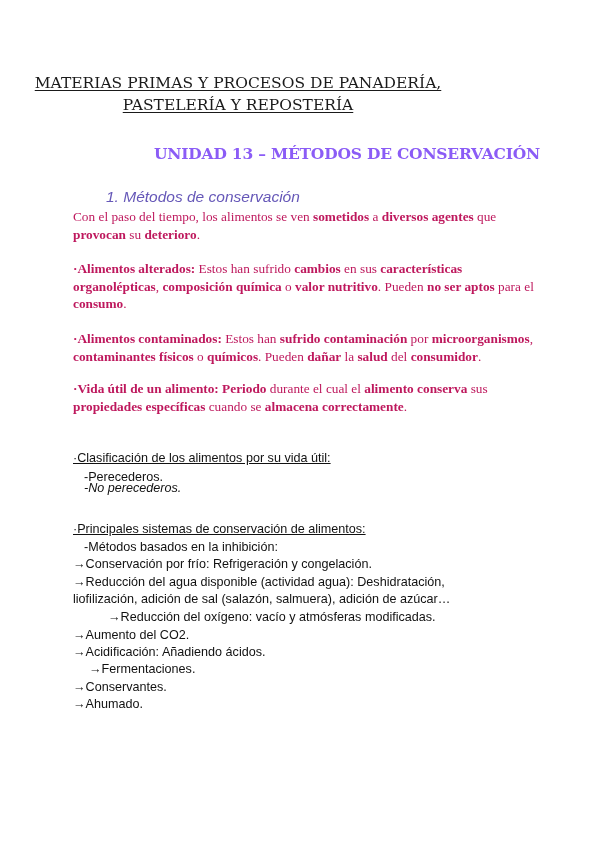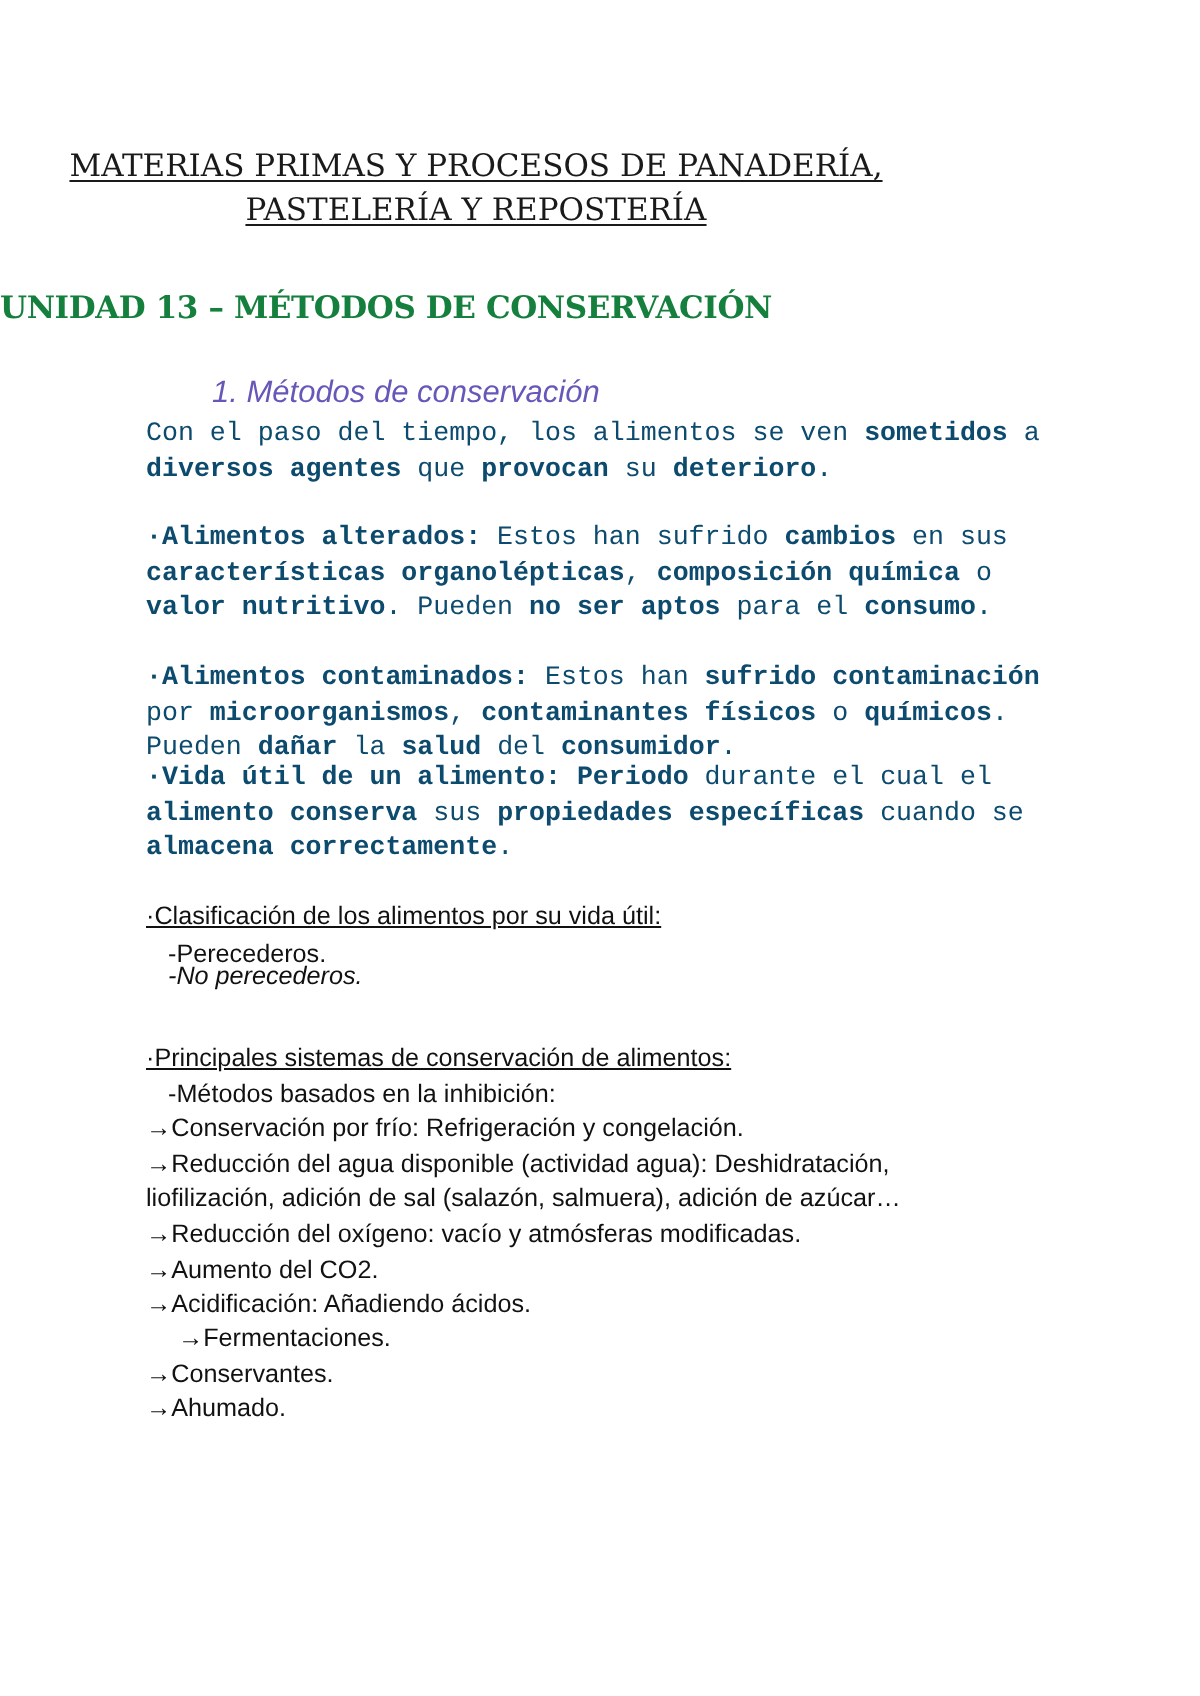--- a/index.html
+++ b/index.html
@@ -5,33 +5,33 @@
   html, body { margin: 0; padding: 0; background: #ffffff; }
   body { width: 600px; height: 848px; position: relative; overflow: hidden; color: #111; }
   .page { position: absolute; left: 0; top: 0; width: 600px; height: 848px; }
   .title {
     position: absolute; left: 0; width: 476px; text-align: center;
     font-family: "DejaVu Serif", "Liberation Serif", serif;
     font-size: 15.5px; line-height: 22px; color: #1a1a1a;
   }
   .title span { text-decoration: underline; text-underline-offset: 2px; }
   .unit {
-    position: absolute; left: 0; width: 540px; text-align: left;
+    position: absolute; left: 0; width: 540px; text-align: right;
     font-family: "DejaVu Serif", "Liberation Serif", serif;
-    font-weight: bold; font-size: 15.5px; color: #15803d; letter-spacing: -0.2px;
+    font-weight: bold; font-size: 15.5px; color: #8b5cf6; letter-spacing: -0.2px;
   }
   .h1 {
     position: absolute; left: 106px;
     font-family: "Liberation Sans", sans-serif; font-style: italic;
     font-size: 15.5px; color: #6658b8;
   }
   .p {
     position: absolute; left: 73px; width: 470px;
-    font-family: Liberation Mono, monospace;
-    font-size: 13.3px; line-height: 17.5px; color: #0c4a6e;
+    font-family: Liberation Serif, serif;
+    font-size: 13.3px; line-height: 17.5px; color: #be185d;
   }
   .p b { font-weight: bold; }
   .line {
     position: absolute; left: 73px; white-space: nowrap;
     font-family: "Liberation Sans", sans-serif;
     font-size: 12.6px; line-height: 17px; color: #111; text-align: center;
   }
   .u { text-decoration: underline; }
   .ind { left: 84px; }
 </style>
@@ -59,20 +59,20 @@
 
   <div class="line u" style="top:450px;">·Clasificación de los alimentos por su vida útil:</div>
   <div class="line ind" style="top:469px;">-Perecederos.</div>
   <div class="line ind" style="top:480px;font-style:italic;">-No perecederos.</div>
 
   <div class="line u" style="top:521px;">·Principales sistemas de conservación de alimentos:</div>
   <div class="line ind" style="top:539px; font-weight:normal;">-Métodos basados en la inhibición:</div>
   <div class="line" style="top:556px;">→Conservación por frío: Refrigeración y congelación.</div>
   <div class="line" style="top:574px;">→Reducción del agua disponible (actividad agua): Deshidratación,</div>
   <div class="line" style="top:591px;">liofilización, adición de sal (salazón, salmuera), adición de azúcar…</div>
-  <div class="line" style="top:609px;">→Reducción del oxígeno: vacío y atmósferas modificadas.</div>
+  <div class="line" style="top:609px;margin-left:35px;">→Reducción del oxígeno: vacío y atmósferas modificadas.</div>
   <div class="line" style="top:627px;">→Aumento del CO2.</div>
   <div class="line" style="top:644px;">→Acidificación: Añadiendo ácidos.</div>
   <div class="line" style="top:661px;margin-left:16px;">→Fermentaciones.</div>
   <div class="line" style="top:679px;">→Conservantes.</div>
   <div class="line" style="top:696px;">→Ahumado.</div>
 
 </div>
 
 </body></html>

